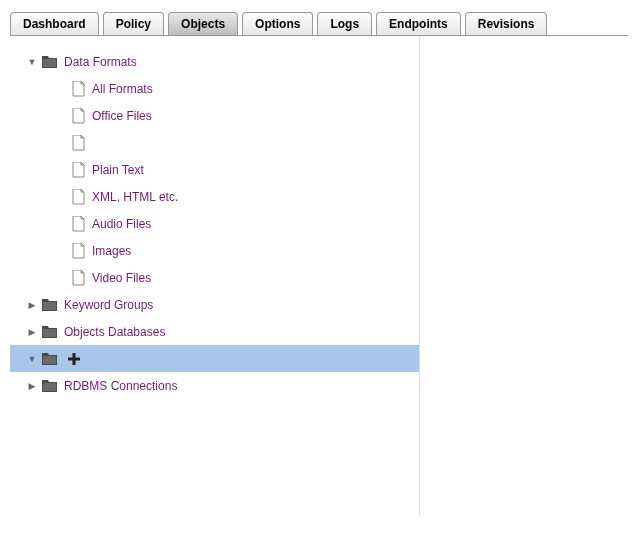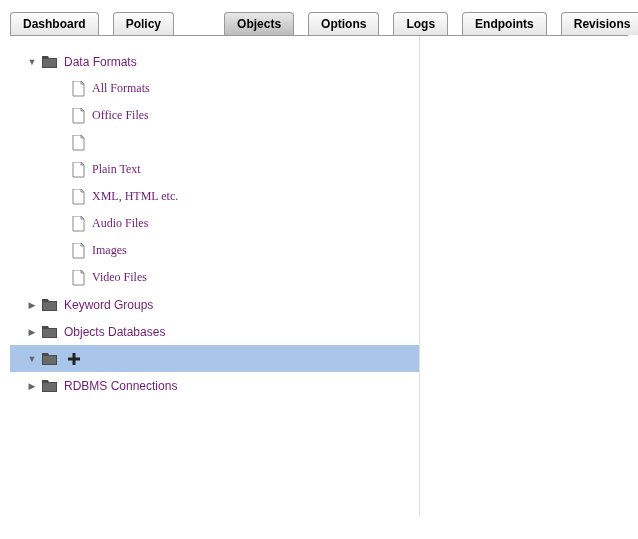--- a/index.html
+++ b/index.html
@@ -8,37 +8,36 @@
   font-size: 12px;
   color: #000;
   background: #fff;
   width: 638px;
   height: 539px;
   overflow: hidden;
 }
 .wrapper { padding: 12px 10px 0 10px; }
 .tabs {
   display: flex;
-  gap: 14px;
+  gap: 4px;
   border-bottom: 1px solid #999;
 }
 .tab {
   background: linear-gradient(#fdfdfd, #e6e6e6);
   border: 1px solid #999;
   border-bottom: none;
   border-radius: 4px 4px 0 0;
   padding: 4px 12px;
   font-weight: bold;
   font-size: 12px;
   cursor: pointer;
   position: relative;
 }
 .tab.active {
   background: linear-gradient(#e8e8e8, #bcbcbc);
-  margin-left: 36px;
 }
 .page-body {
   display: flex;
 }
 .tree-panel {
   width: 410px;
   border-right: 1px solid #ddd;
   padding: 12px 0 0 0;
   min-height: 480px;
 }
@@ -71,21 +70,21 @@
   flex: 1;
   color: #701a75;
 }
 .action-slot {
   width: 20px;
   display: flex;
   align-items: center;
   justify-content: center;
 }
 .indent-0 { padding-left: 14px; }
-.indent-1 { padding-left: 42px; font-family: Liberation Serif, serif; }
+.indent-1 { padding-left: 42px; }
 svg { display: block; }
 </style>
 </head>
 <body>
 
 <div class="wrapper">
   <div class="tabs" id="tab-bar">
       <div class="tab">Dashboard</div>
       <div class="tab">Policy</div>
       <div class="tab active">Objects</div>

